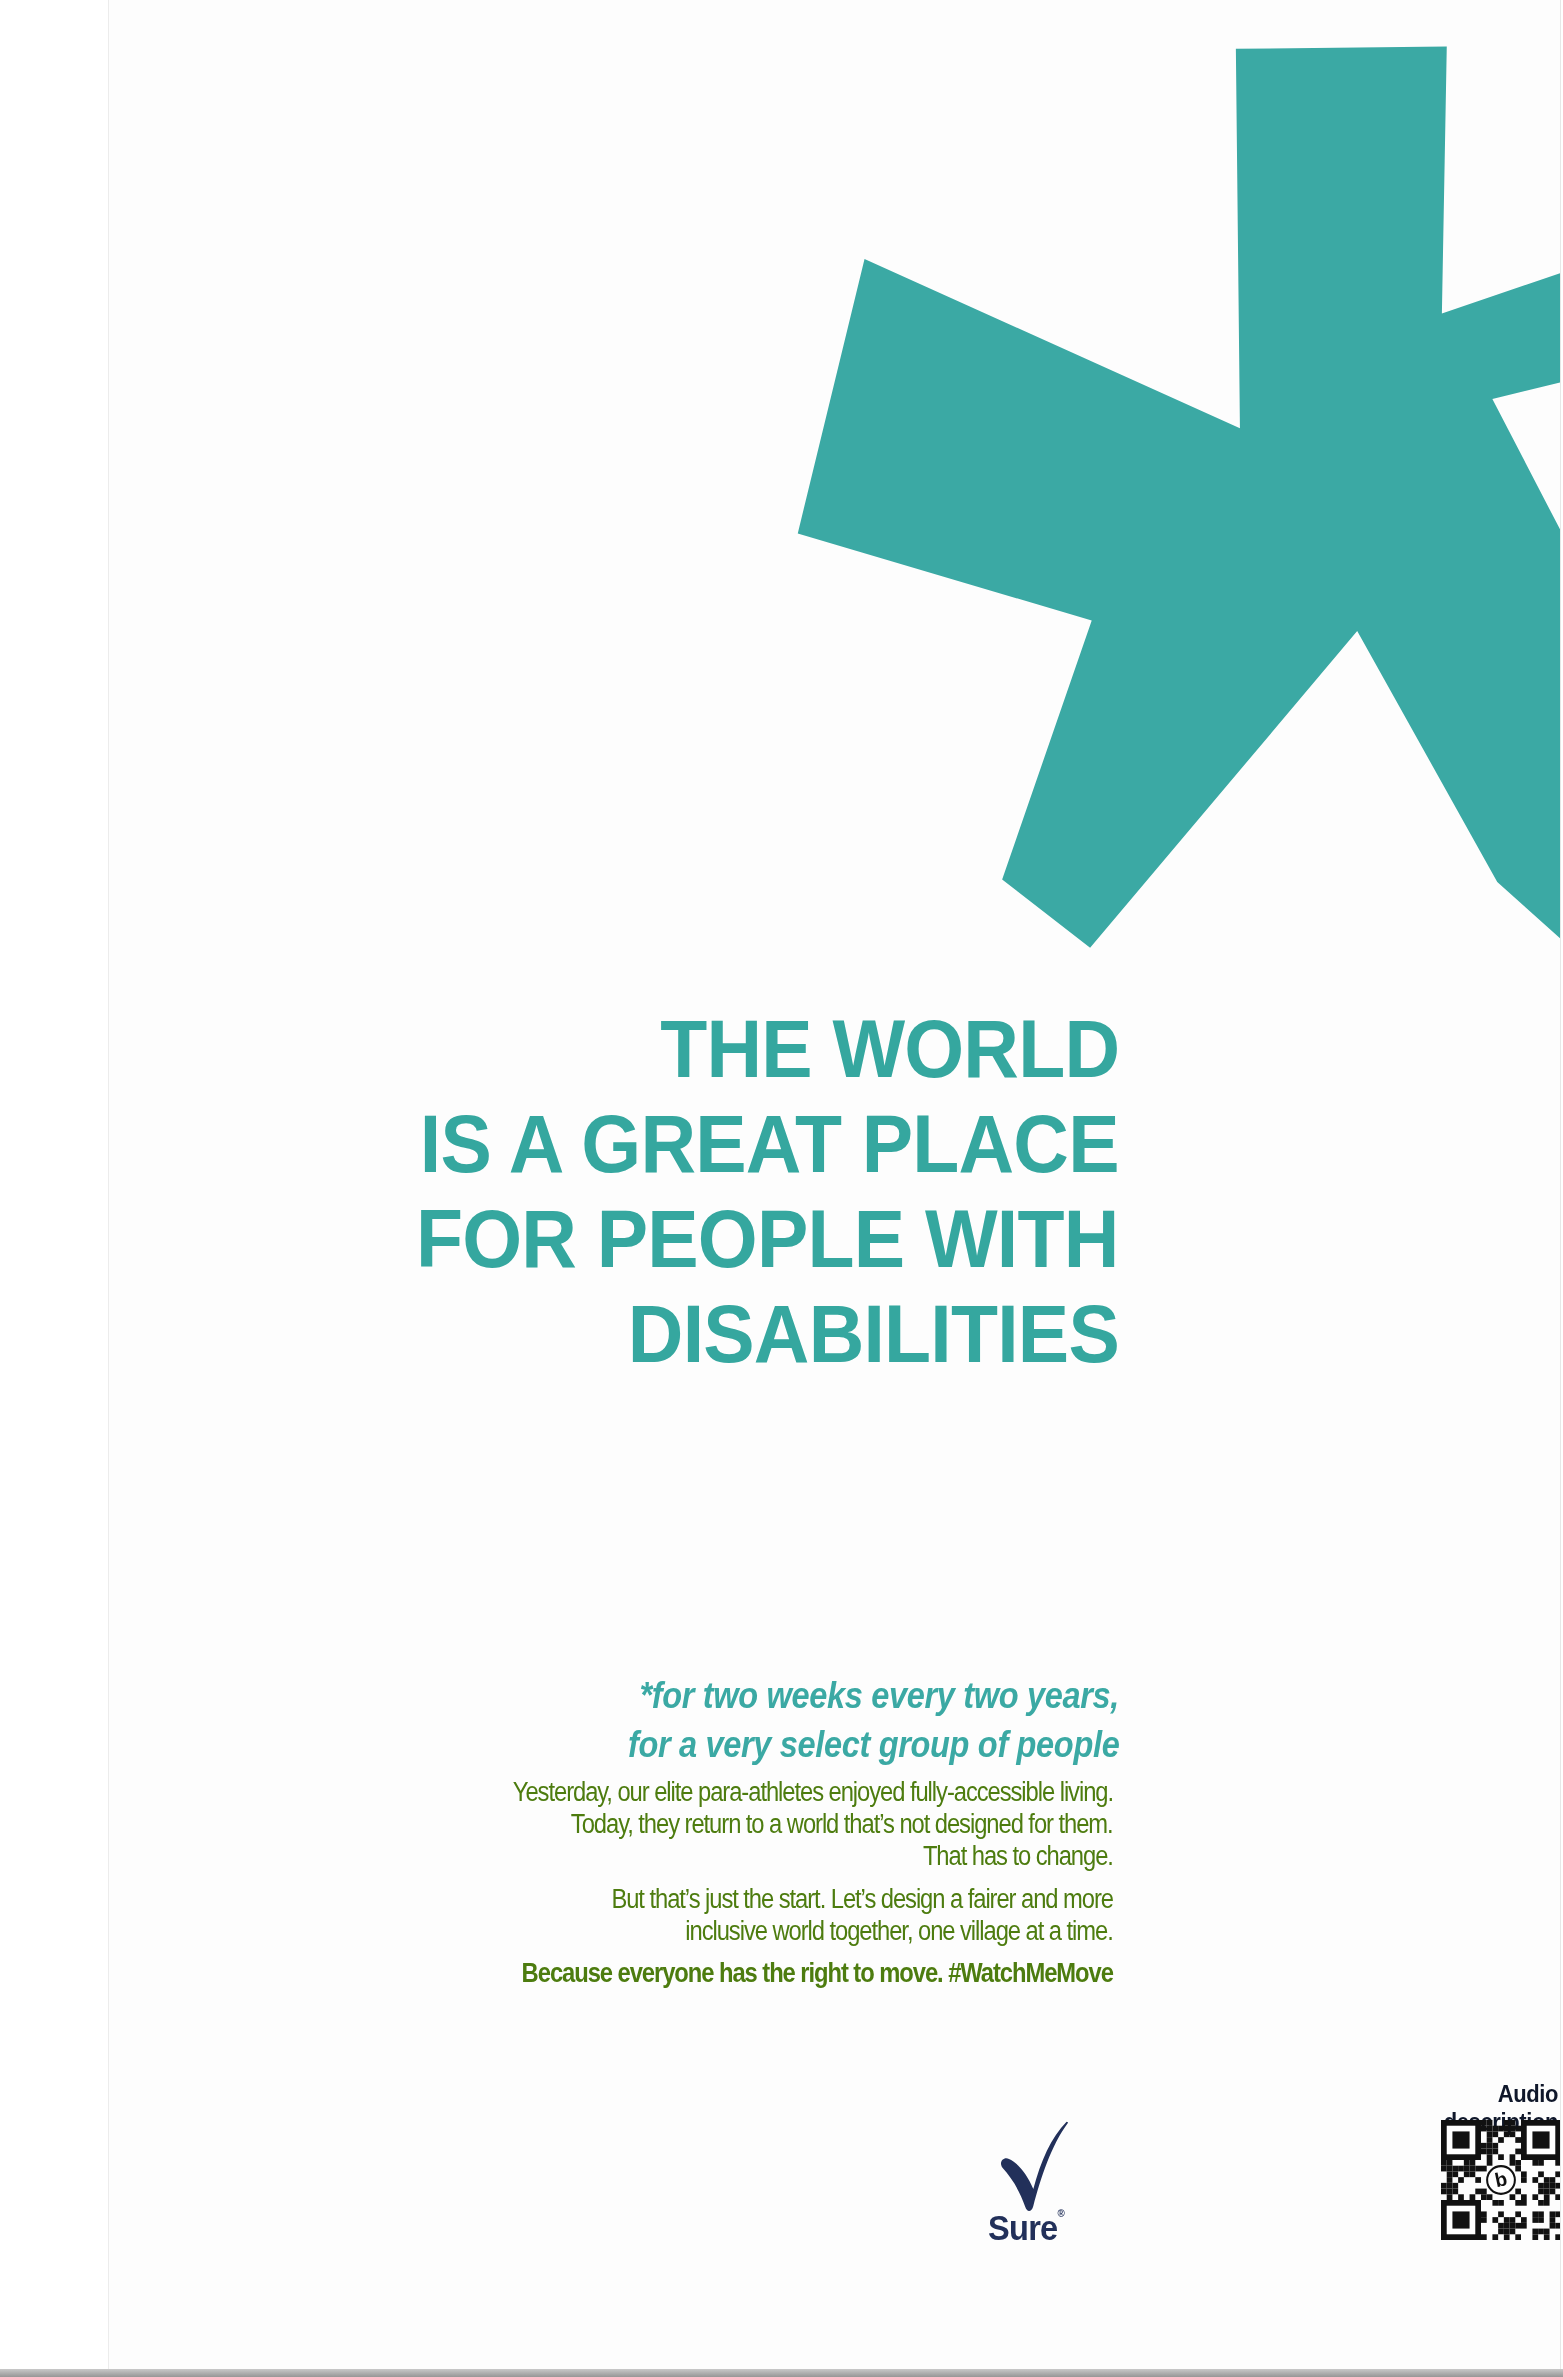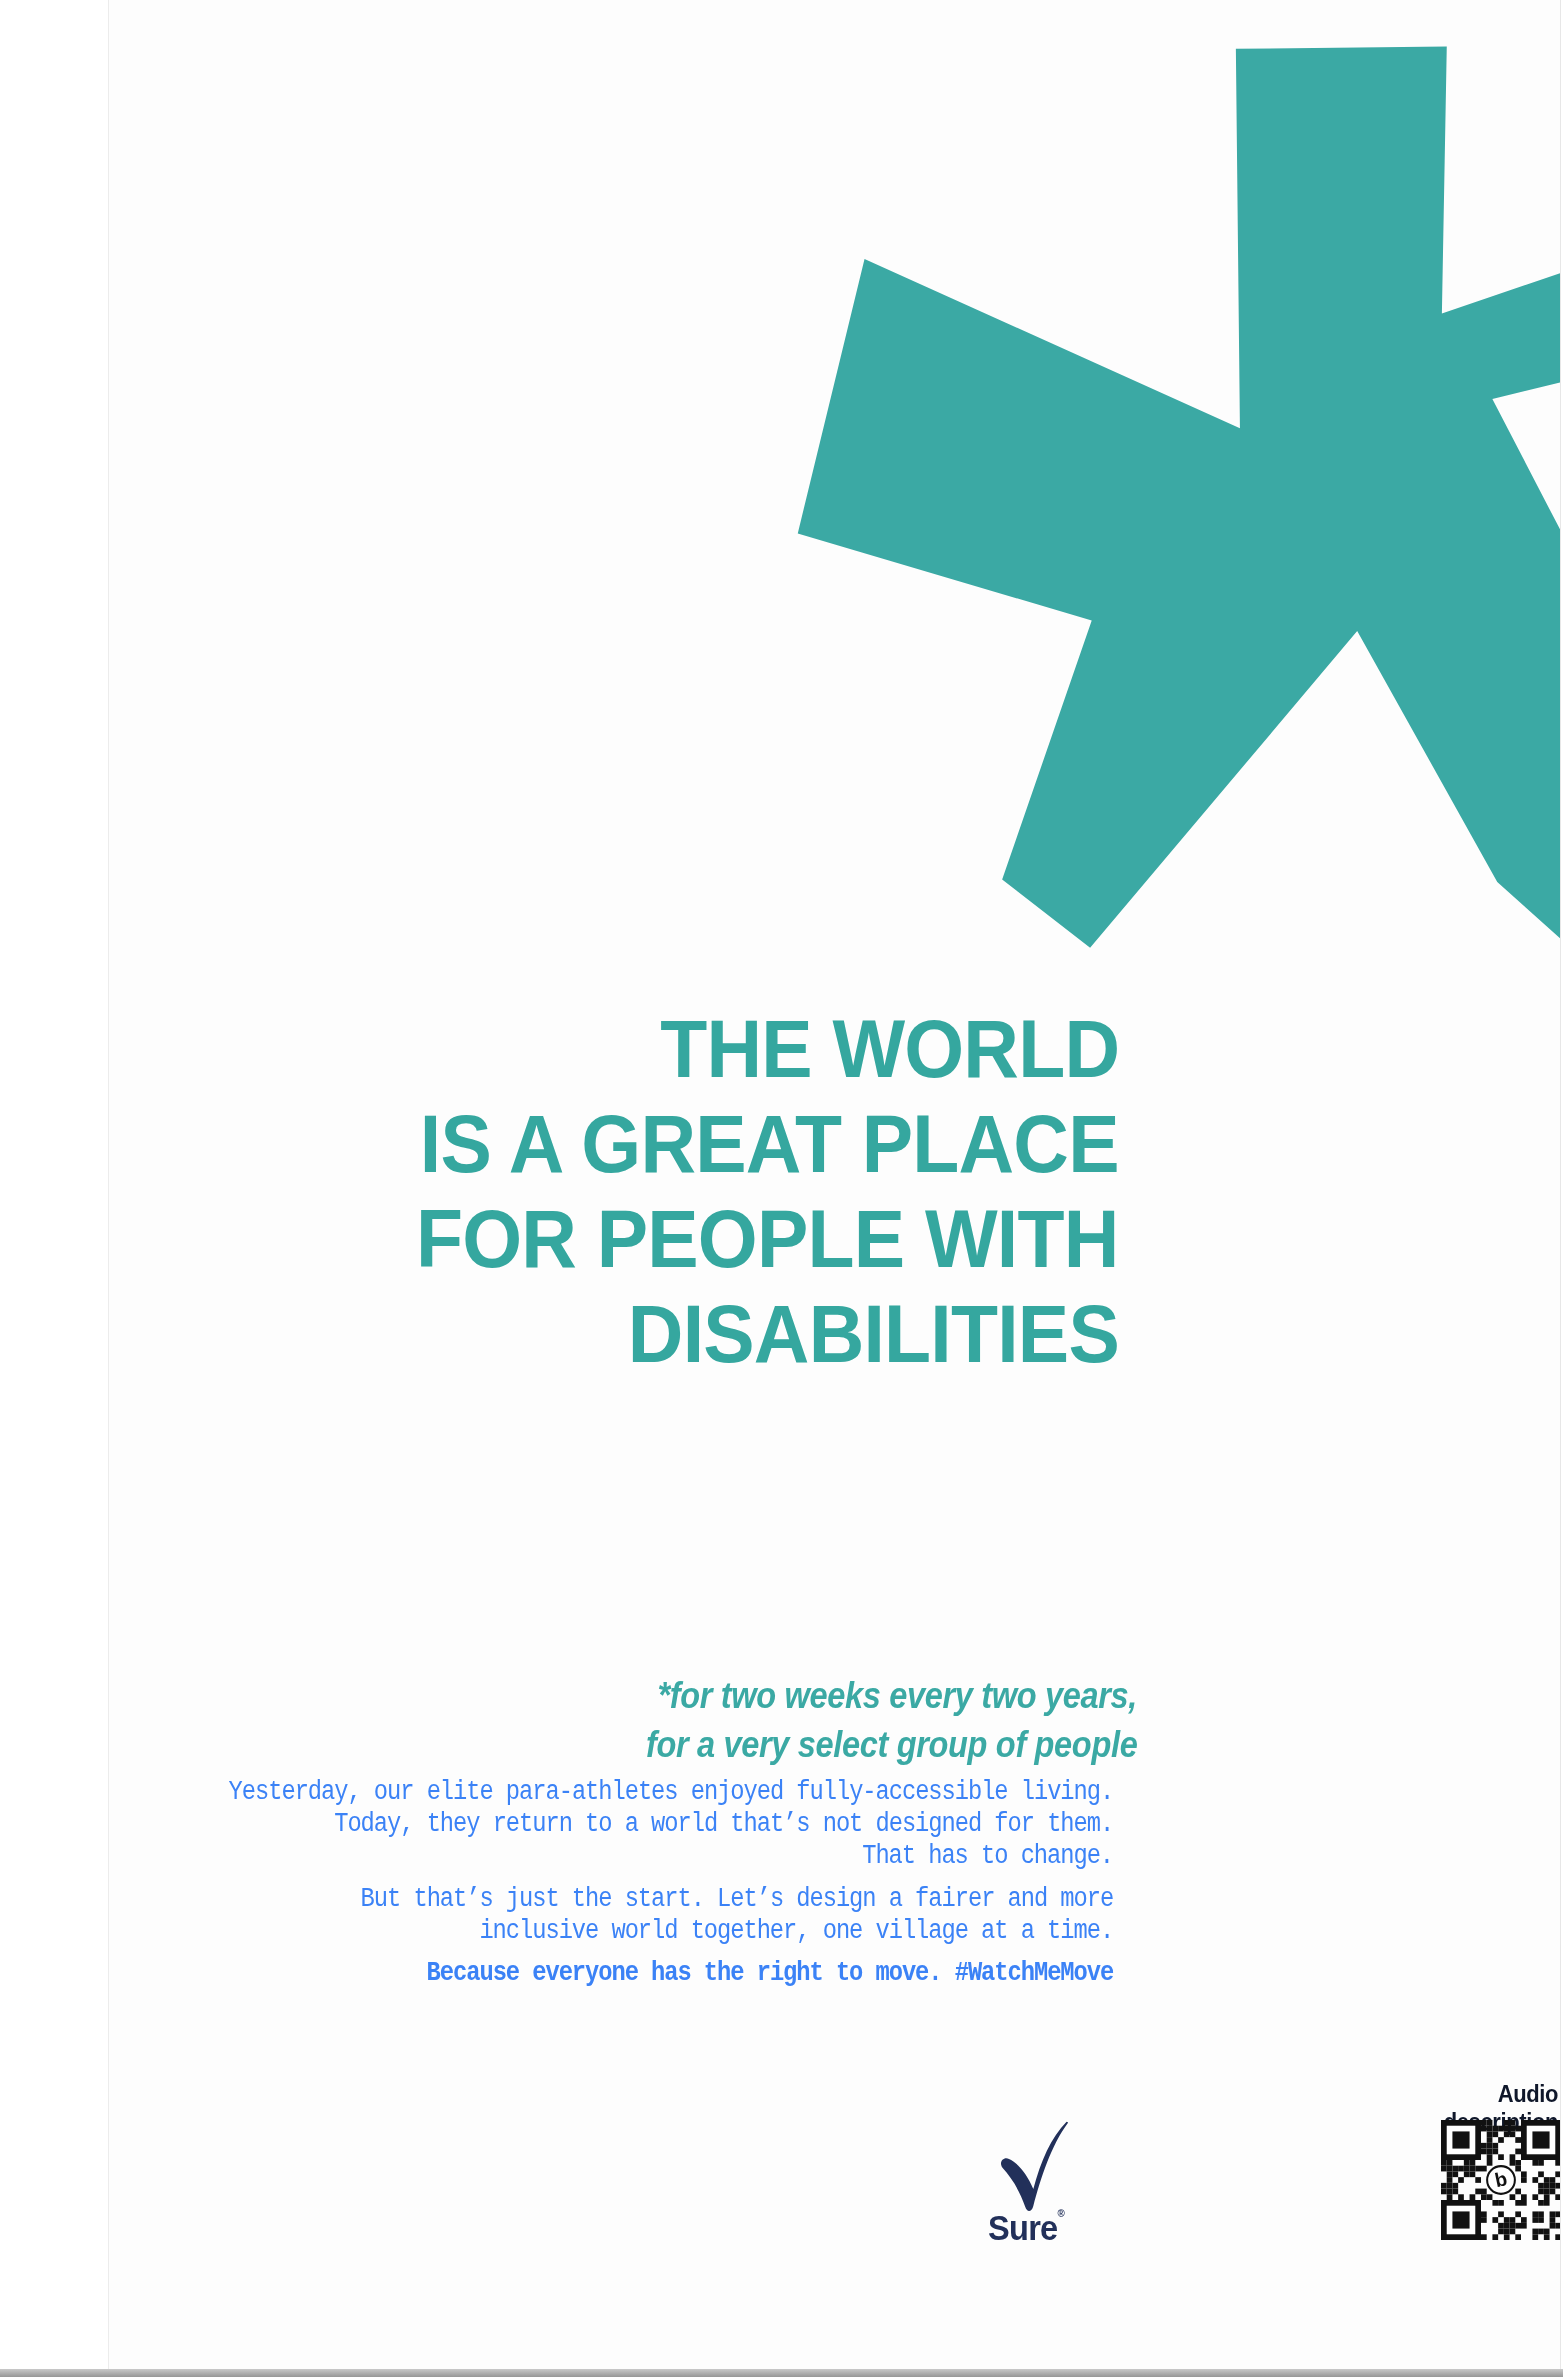--- a/index.html
+++ b/index.html
@@ -12,21 +12,21 @@
   #bottom-strip{position:absolute;left:0;top:2369px;width:1564px;height:8.1px;
           background:linear-gradient(#c6c6c6,#8d8d8d);}
 
   .col-right{position:absolute;display:flex;flex-direction:column;align-items:flex-end;margin-top:36px;}
   .line{white-space:nowrap;width:max-content;transform-origin:100% 50%;}
 
   #headline{left:228px;top:966px;width:782px;}
   #headline .line{font-weight:700;font-size:81px;line-height:95px;letter-spacing:-0.8px;
           transform:scaleX(.95);}
 
-  #disclaimer{left:344px;top:1635px;width:684px;}
+  #disclaimer{left:326px;top:1635px;width:684px;}
   #disclaimer .line{font-style:italic;font-weight:700;font-size:37px;line-height:49px;
           letter-spacing:-0.4px;transform:scaleX(.88);}
 
   #body-copy{left:277px;top:1740px;width:727px;}
   #body-copy .para{display:flex;flex-direction:column;align-items:flex-end;margin-top:10.6px;}
   #body-copy .para:first-child{margin-top:0;}
   #body-copy .line{font-weight:700;font-size:27px;line-height:32px;letter-spacing:-1.2px;
           transform:scaleX(.88);}
   #body-copy .reg{font-weight:400;}
   #body-copy .reg b,#body-copy .bold-seg{font-weight:700;}
@@ -61,21 +61,21 @@
       <div class="line">IS A GREAT PLACE</div>
       <div class="line">FOR PEOPLE WITH</div>
       <div class="line">DISABILITIES</div>
     </div>
 
     <div id="disclaimer" class="col-right" style="color: rgb(59, 169, 164);">
       <div class="line">*for two weeks every two years,</div>
       <div class="line">for a very select group of people</div>
     </div>
 
-    <div id="body-copy" class="col-right" style="color: #3b82f6; font-family: Liberation Mono, monospace;">
+    <div id="body-copy" class="col-right" style="color: #4d7c0f;">
       <div class="para">
         <div class="line reg">Yesterday, our elite para-athletes enjoyed fully-accessible living.</div>
         <div class="line reg">Today, they return to a world that’s not designed for them.</div>
         <div class="line reg">That has to change.</div>
       </div>
       <div class="para">
         <div class="line reg">But that’s just the start. Let’s design a fairer and more</div>
         <div class="line reg">inclusive world together, one village at a time.</div>
       </div>
       <div class="para">

